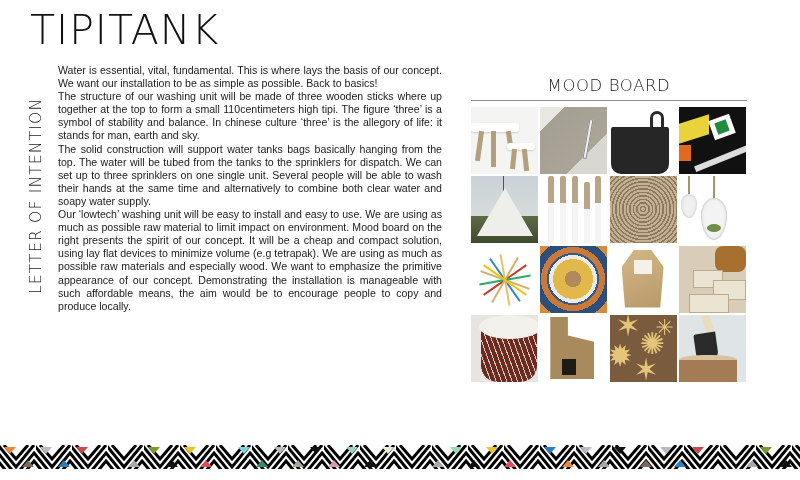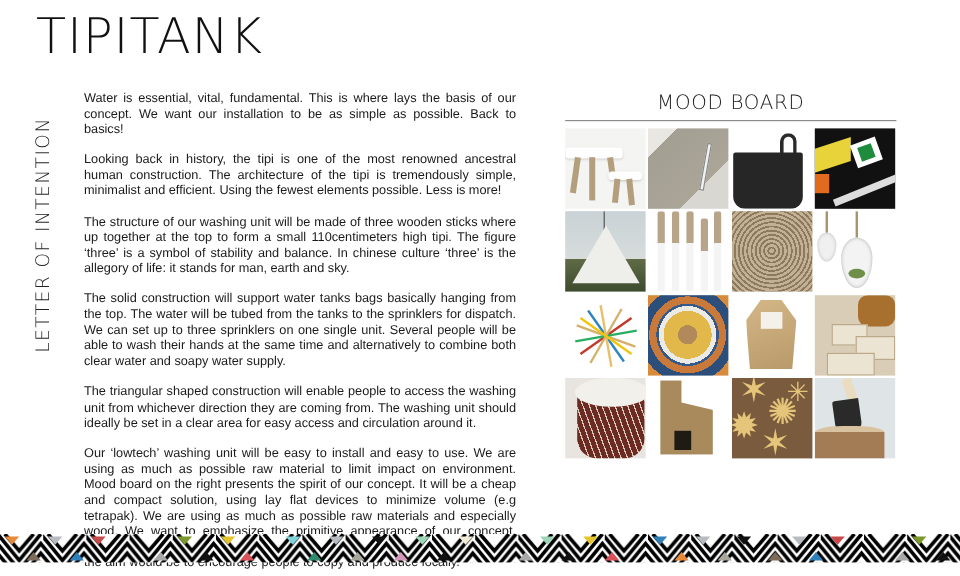--- a/index.html
+++ b/index.html
@@ -27,21 +27,21 @@
       font-size: 15.5px; letter-spacing: 1.2px; color: #222;
       line-height: 20px; white-space: nowrap; text-align: left;
     }
 
     .body-text {
       position: absolute; left: 58px; top: 64px; width: 384px;
       font-family: "Liberation Sans", sans-serif;
       font-size: 10.6px; line-height: 13.1px; color: #1a1a1a;
       text-align: justify;
     }
-    .body-text p { margin: 12px; }
+    .body-text p { margin: 0; }
 
     .mood-title {
       position: absolute; left: 471px; top: 76px; width: 276px;
       text-align: center;
       font-family: "DejaVu Sans", sans-serif; font-weight: 200;
       font-size: 16.5px; letter-spacing: 0.6px; color: #222; line-height: 20px;
     }
     .mood-rule {
       position: absolute; left: 471px; top: 100px; width: 276px; height: 1px;
       background: #8c8c8c;
@@ -128,24 +128,22 @@
 <body>
 
 <div class="page-title">TIPITANK</div>
 
 <div class="side-label">
   <span>LETTER OF INTENTION</span>
 </div>
 
 <div class="body-text">
   <p>Water is essential, vital, fundamental. This is where lays the basis of our concept. We want our installation to be as simple as possible. Back to basics!</p>
-  <p>Looking back in history, the tipi is one of the most renowned ancestral human construction. The architecture of the tipi is tremendously simple, minimalist and efficient. Using the fewest elements possible. Less is more!</p>
   <p>The structure of our washing unit will be made of three wooden sticks where up together at the top to form a small 110centimeters high tipi. The figure ‘three’ is a symbol of stability and balance. In chinese culture ‘three’ is the allegory of life: it stands for man, earth and sky.</p>
   <p>The solid construction will support water tanks bags basically hanging from the top. The water will be tubed from the tanks to the sprinklers for dispatch. We can set up to three sprinklers on one single unit. Several people will be able to wash their hands at the same time and alternatively to combine both clear water and soapy water supply.</p>
-  <p>The triangular shaped construction will enable people to access the washing unit from whichever direction they are coming from. The washing unit should ideally be set in a clear area for easy access and circulation around it.</p>
   <p>Our ‘lowtech’ washing unit will be easy to install and easy to use. We are using as much as possible raw material to limit impact on environment. Mood board on the right presents the spirit of our concept. It will be a cheap and compact solution, using lay flat devices to minimize volume (e.g tetrapak). We are using as much as possible raw materials and especially wood. We want to emphasize the primitive appearance of our concept. Demonstrating the installation is manageable with such affordable means, the aim would be to encourage people to copy and produce locally.</p>
 </div>
 
 <div class="mood-title">MOOD BOARD</div>
 <div class="mood-rule"></div>
 
 <div class="mood-grid">
   <div class="tile t-stools">
     <div class="top1"></div>
     <div class="leg" style="left:6px;top:24px;height:30px;transform:rotate(8deg)"></div>

